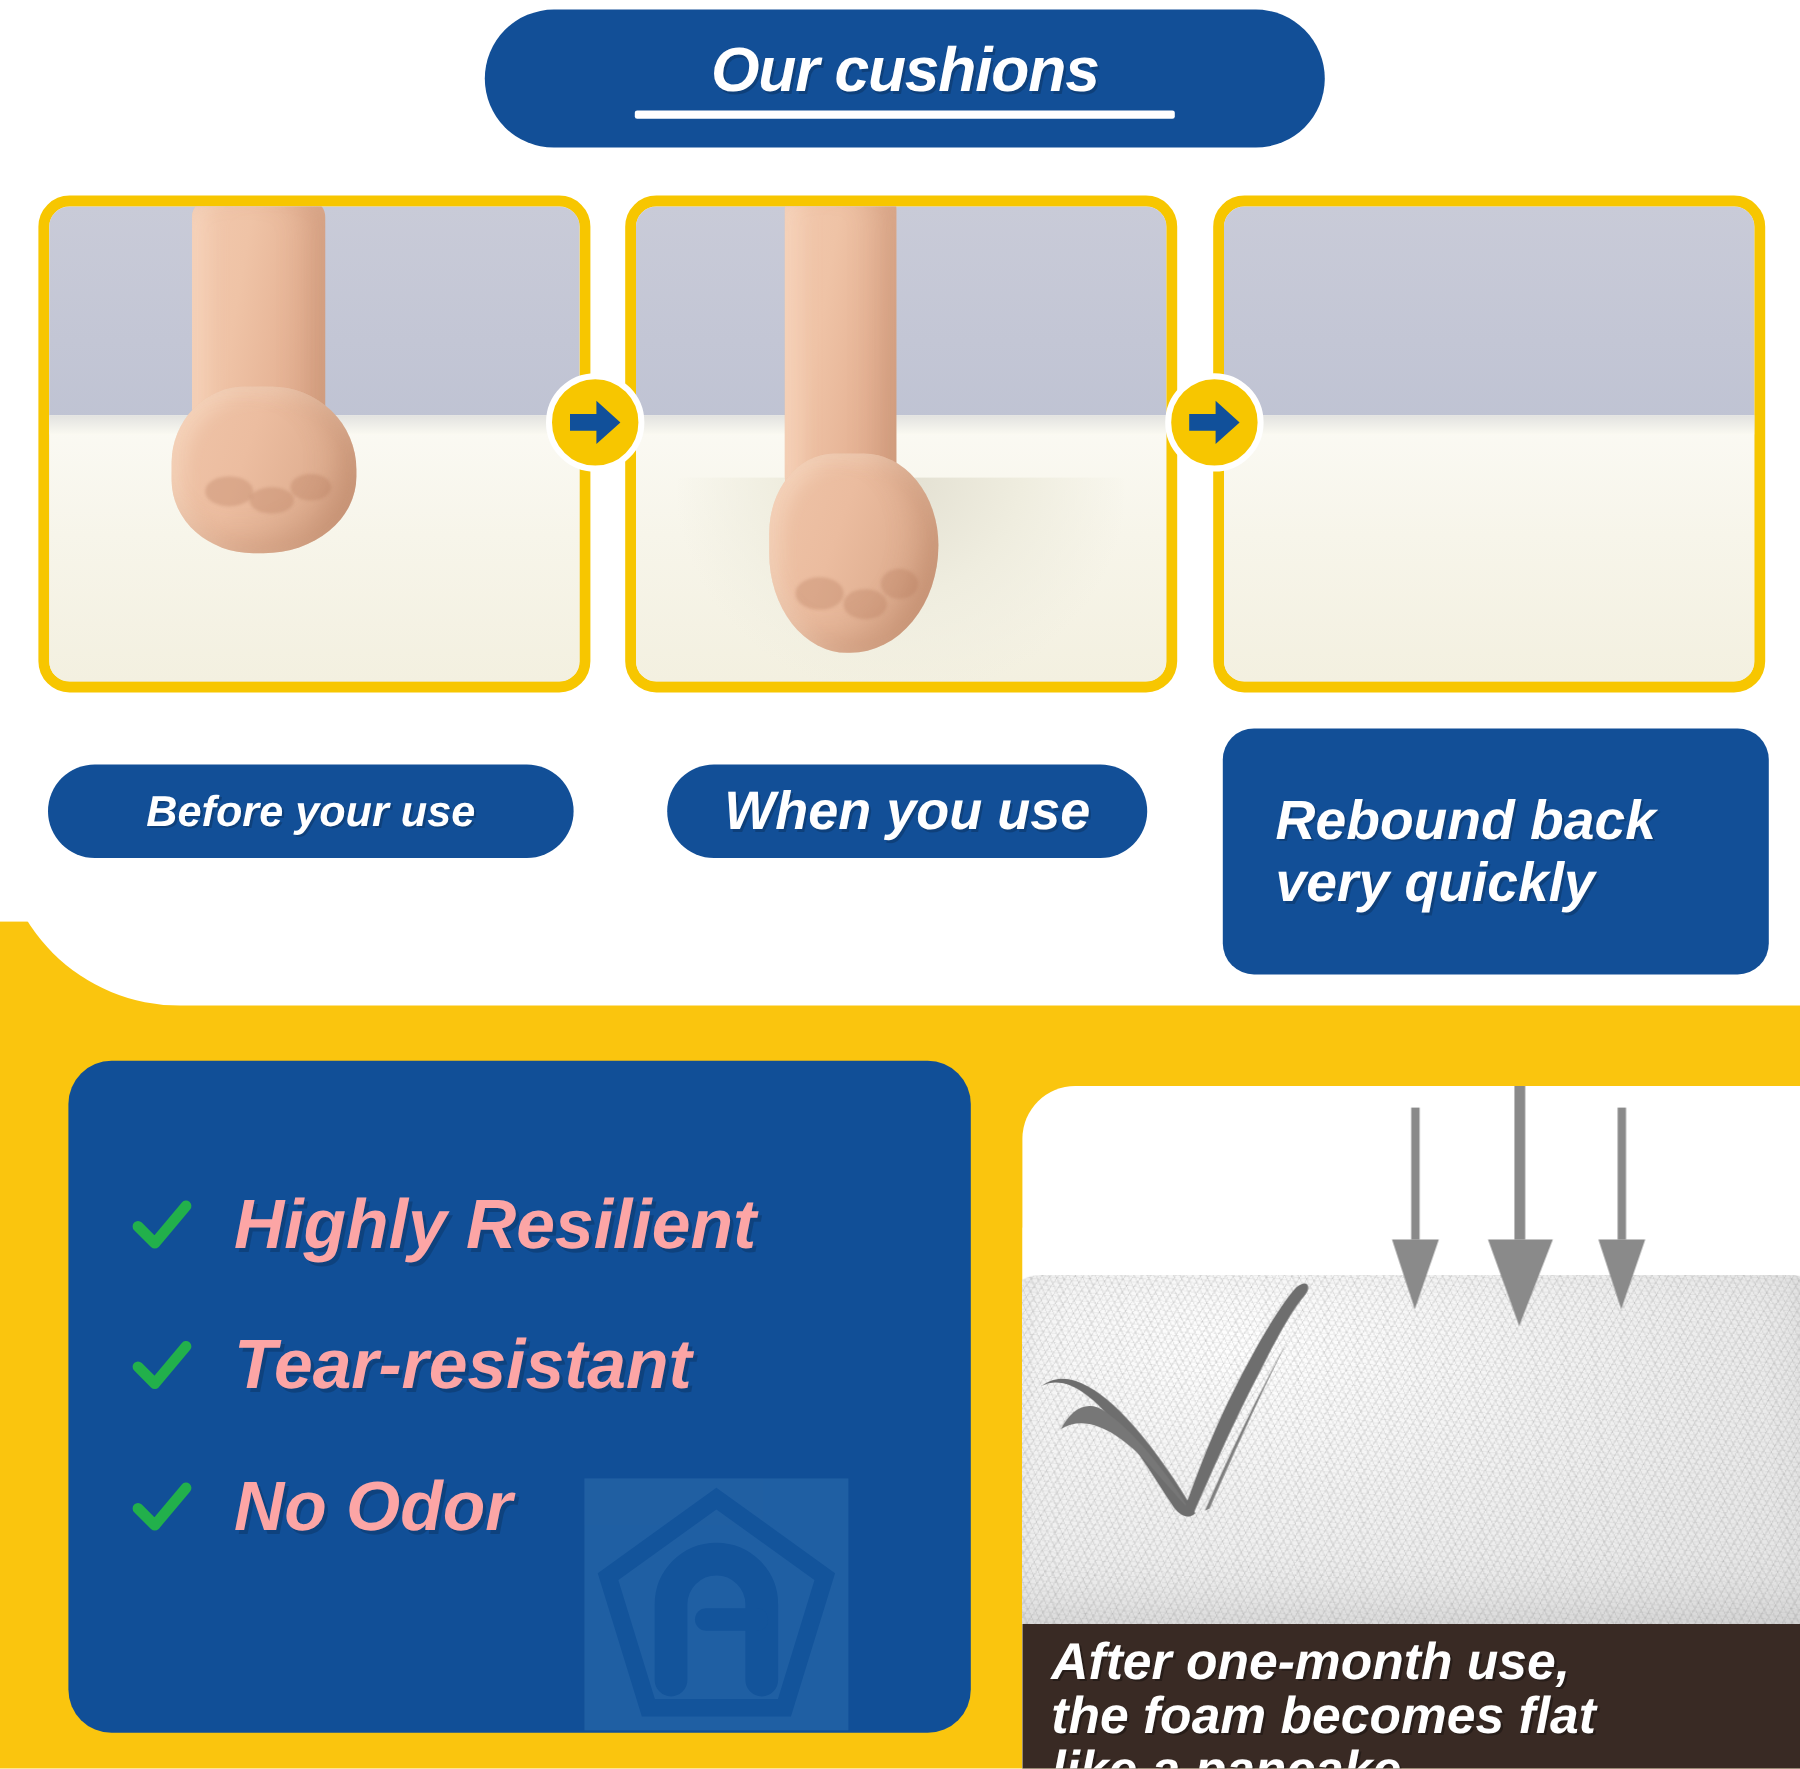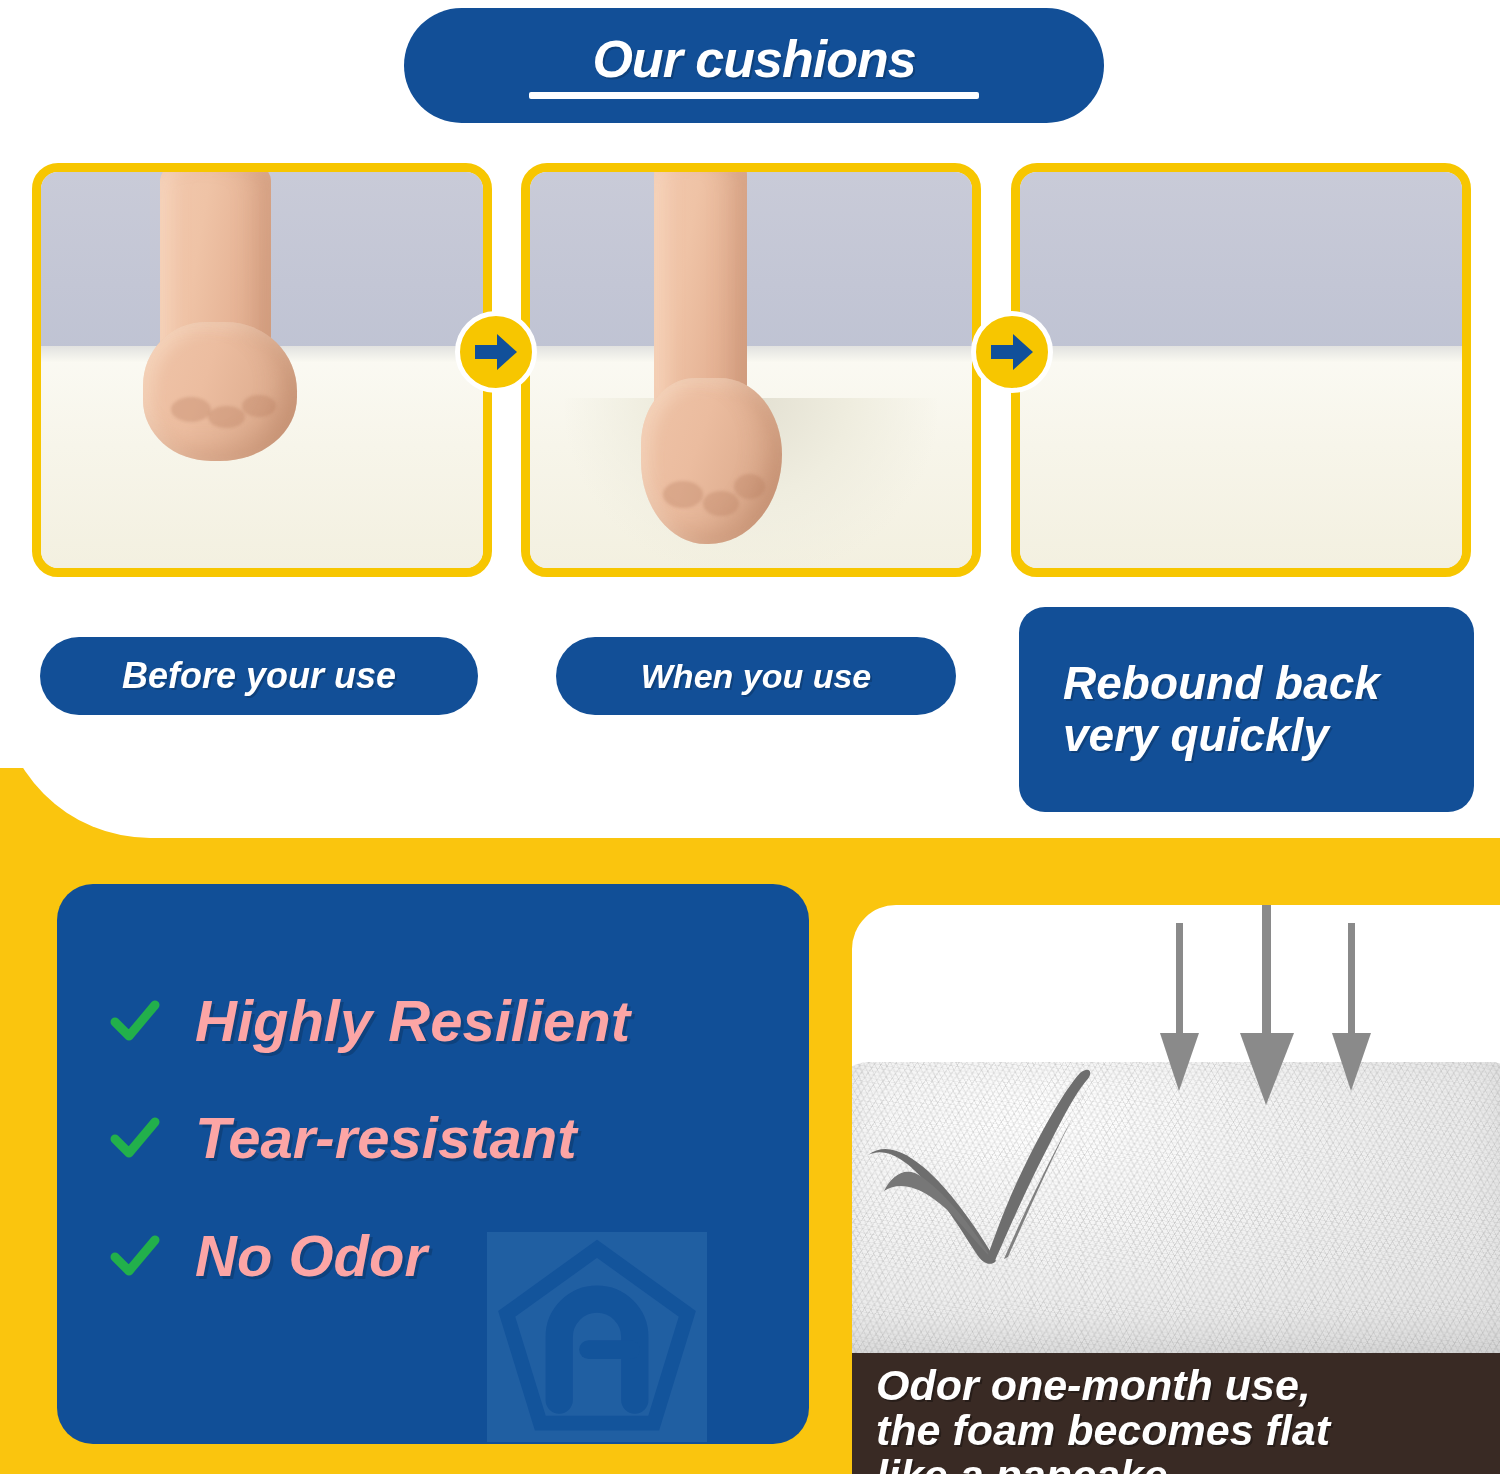--- a/index.html
+++ b/index.html
@@ -112,21 +112,21 @@
 
   
   .cap-pill{
     position:absolute;background:#124F97;border-radius:42px;
     display:flex;align-items:center;justify-content:center;
     color:#fff;font-weight:bold;font-style:italic;
     text-shadow:2px 2px 0 rgba(0,0,0,.18);
     white-space:nowrap;
   }
   .cap1{left:40px;top:637px;width:438px;height:78px;font-size:36px;}
-  .cap2{left:556px;top:637px;width:400px;height:78px;font-size:34px;}
+  .cap2{left:556px;top:637px;width:400px;height:78px;font-size:45px;}
 
   .cap3{
     position:absolute;left:1019px;top:607px;width:455px;height:205px;
     background:#124F97;border-radius:26px;
     display:flex;flex-direction:column;justify-content:center;
     padding-left:44px;box-sizing:border-box;
   }
   .cap3 span{
     color:#fff;font-size:46px;font-weight:bold;font-style:italic;
     line-height:1.13;text-shadow:2px 2px 0 rgba(0,0,0,.18);white-space:nowrap;
@@ -335,19 +335,19 @@
     <div class="brush-x">
       <svg viewBox="0 0 280 250">
         <path d="M10 120 C30 110 52 128 72 152 C92 176 106 200 118 218 C124 228 132 232 138 226 C122 198 96 160 70 136 C50 118 28 106 10 120 Z" fill="#6E6E6E"></path>
         <path d="M26 156 C48 142 76 160 100 186 C116 204 126 216 134 224 C118 198 92 162 64 142 C48 130 34 140 26 156 Z" fill="#777777"></path>
         <path d="M136 228 C150 196 170 150 192 108 C206 80 218 58 228 46 C236 38 232 30 222 38 C206 56 186 92 168 128 C150 164 138 198 130 220 Z" fill="#6E6E6E"></path>
         <path d="M150 222 C166 186 188 136 208 96 C216 80 224 64 230 54 C220 72 202 106 184 142 C166 178 154 206 146 224 Z" fill="#808080"></path>
       </svg>
     </div>
 
     <div class="others-caption">
-      <span>Odor one-month use,</span>
+      <span>After one-month use,</span>
       <span>the foam becomes flat</span>
       <span>like a pancake.</span>
     </div>
   </div>
 
 </div>
 
 </body></html>

